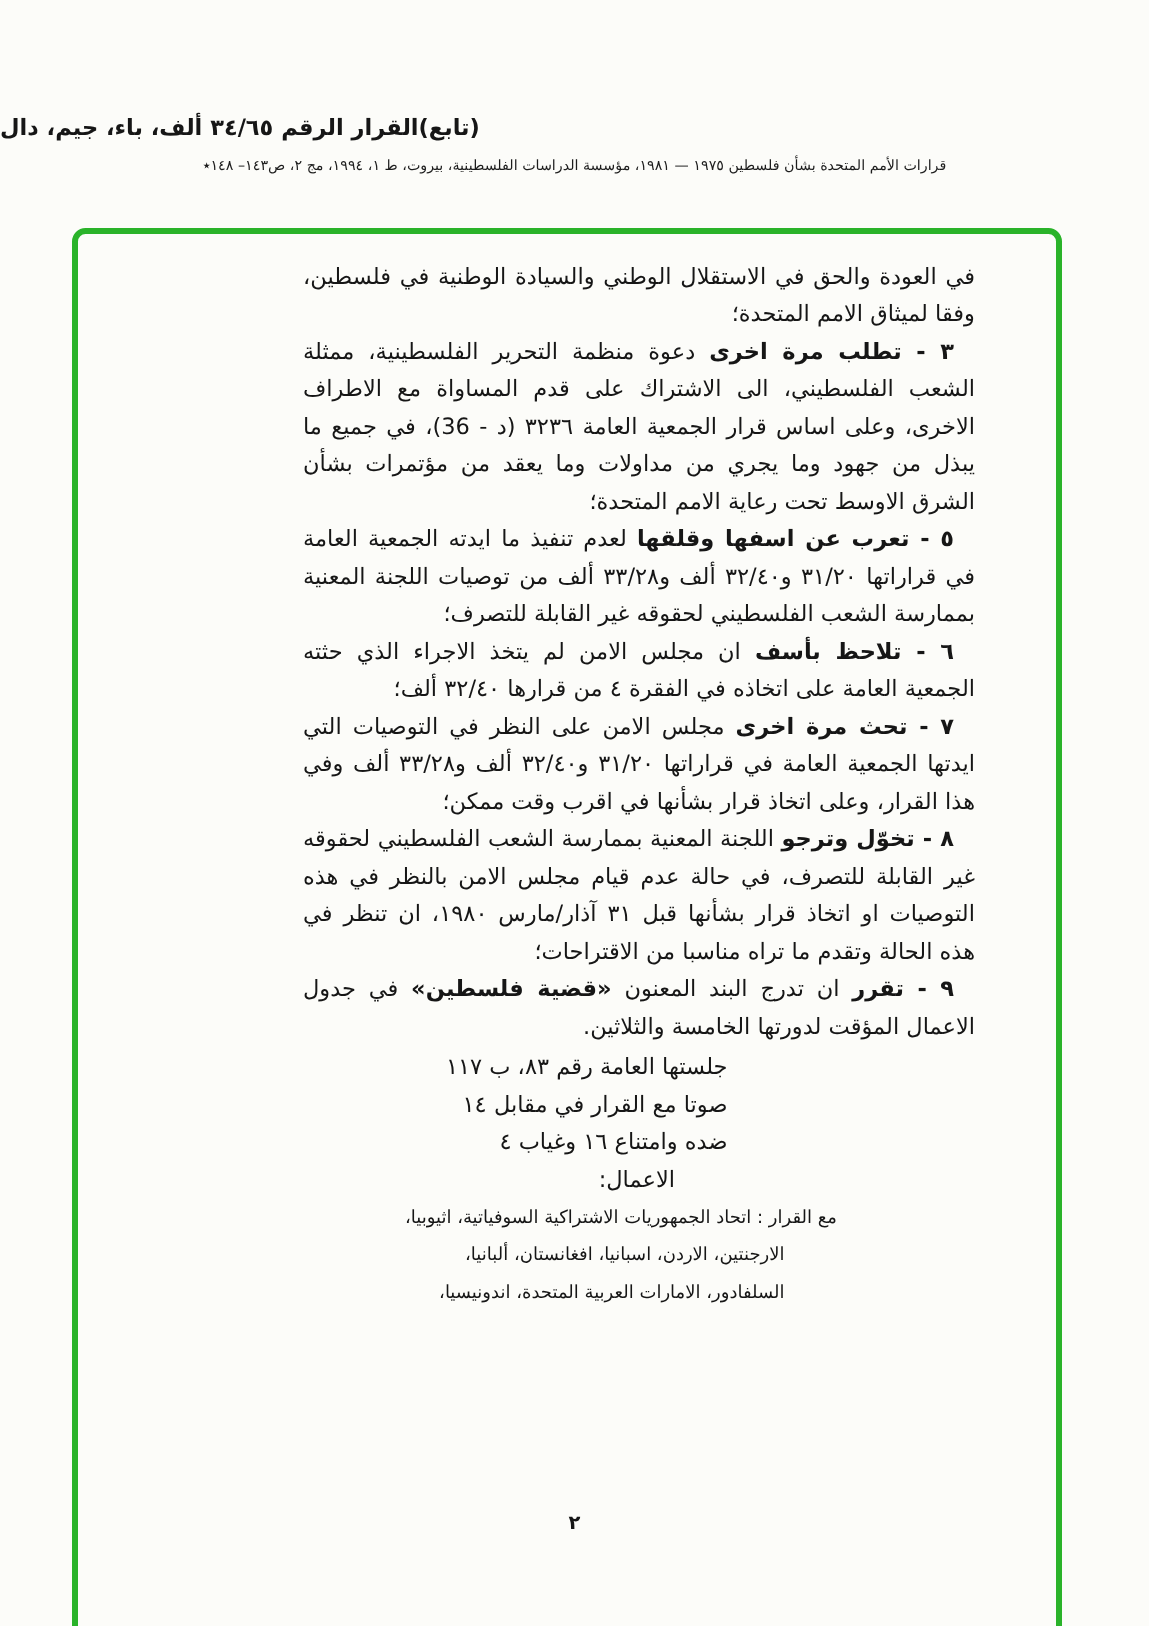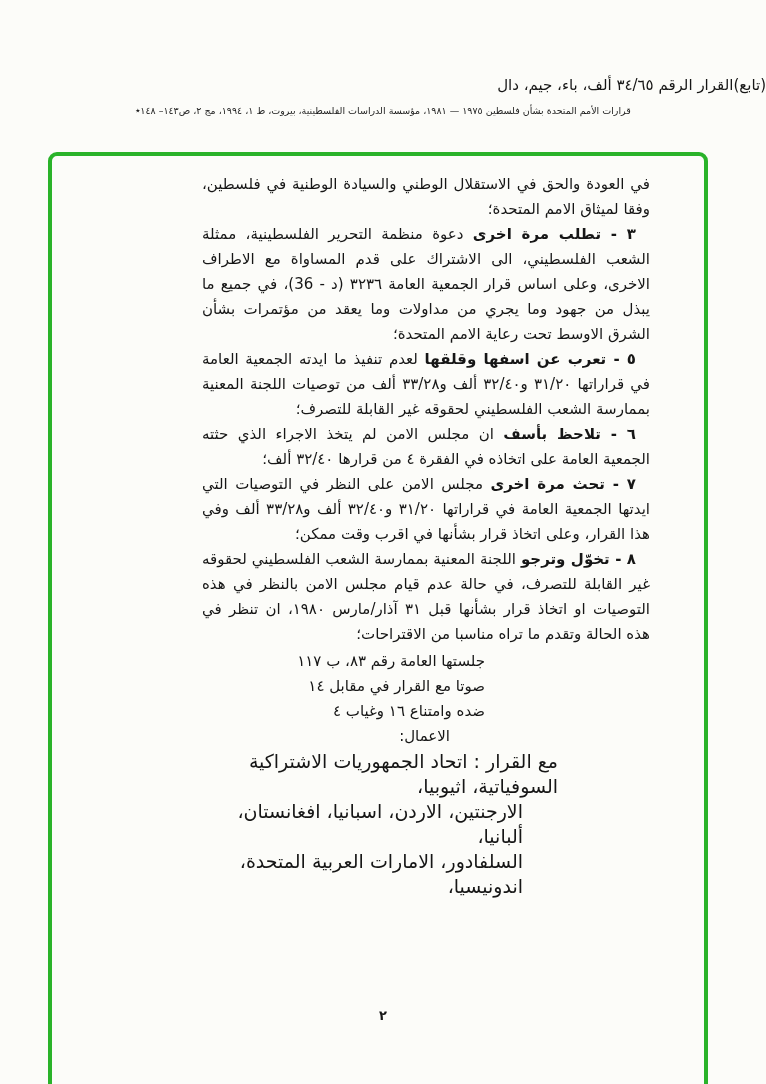--- a/index.html
+++ b/index.html
@@ -7,24 +7,24 @@
   body {
     background: #fcfcf9;
     font-family: "DejaVu Sans", sans-serif;
     color: #161616;
     position: relative;
     overflow: hidden;
   }
   .header-title {
     position: absolute;
     top: 76px; left: 0; right: 0;
-    text-align: right;
+    text-align: left;
     direction: rtl;
     font-size: 15px;
-    font-weight: normal;
+    font-weight: bold;
     letter-spacing: 0.2px;
   }
   .source-line {
     position: absolute;
     top: 105px; left: 0; right: 0;
     text-align: center;
     direction: rtl;
     font-size: 9.5px;
     color: #1d1d1d;
   }
@@ -49,21 +49,21 @@
   .adoption {
     margin-top: 2px;
     margin-right: 165px;
     font-size: 15px;
     line-height: 25px;
     text-align: right;
   }
   .adoption-line.indent { padding-right: 35px; }
   .votes {
     margin-right: 92px;
-    font-size: 19px;
+    font-size: 12px;
     line-height: 25px;
     text-align: right;
   }
   .vote-line.cont { padding-right: 35px; }
   .page-number {
     position: absolute;
     top: 1008px; left: 0; right: 0;
     text-align: center;
     font-size: 13px;
     font-weight: bold;
@@ -79,20 +79,21 @@
   <div class="source-line">قرارات الأمم المتحدة بشأن فلسطين ١٩٧٥ — ١٩٨١، مؤسسة الدراسات الفلسطينية، بيروت، ط ١، ١٩٩٤، مج ٢، ص١٤٣– ١٤٨٭</div>
 
   <div class="content-box">
     <div id="paragraphs">
         <div class="para"><span>في العودة والحق في الاستقلال الوطني والسيادة الوطنية في فلسطين، وفقا لميثاق الامم المتحدة؛</span></div>
         <div class="para indent"><b>٣ - تطلب مرة اخرى</b><span> دعوة منظمة التحرير الفلسطينية، ممثلة الشعب الفلسطيني، الى الاشتراك على قدم المساواة مع الاطراف الاخرى، وعلى اساس قرار الجمعية العامة ٣٢٣٦ (د - 36)، في جميع ما يبذل من جهود وما يجري من مداولات وما يعقد من مؤتمرات بشأن الشرق الاوسط تحت رعاية الامم المتحدة؛</span></div>
         <div class="para indent"><b>٥ - تعرب عن اسفها وقلقها</b><span> لعدم تنفيذ ما ايدته الجمعية العامة في قراراتها ٣١/٢٠ و٣٢/٤٠ ألف و٣٣/٢٨ ألف من توصيات اللجنة المعنية بممارسة الشعب الفلسطيني لحقوقه غير القابلة للتصرف؛</span></div>
         <div class="para indent"><b>٦ - تلاحظ بأسف</b><span> ان مجلس الامن لم يتخذ الاجراء الذي حثته الجمعية العامة على اتخاذه في الفقرة ٤ من قرارها ٣٢/٤٠ ألف؛</span></div>
         <div class="para indent"><b>٧ - تحث مرة اخرى</b><span> مجلس الامن على النظر في التوصيات التي ايدتها الجمعية العامة في قراراتها ٣١/٢٠ و٣٢/٤٠ ألف و٣٣/٢٨ ألف وفي هذا القرار، وعلى اتخاذ قرار بشأنها في اقرب وقت ممكن؛</span></div>
         <div class="para indent"><b>٨ - تخوّل وترجو</b><span> اللجنة المعنية بممارسة الشعب الفلسطيني لحقوقه غير القابلة للتصرف، في حالة عدم قيام مجلس الامن بالنظر في هذه التوصيات او اتخاذ قرار بشأنها قبل ٣١ آذار/مارس ١٩٨٠، ان تنظر في هذه الحالة وتقدم ما تراه مناسبا من الاقتراحات؛</span></div>
+        <div class="para indent"><b>٩ - تقرر</b><span> ان تدرج البند المعنون </span><b>«قضية فلسطين»</b><span> في جدول الاعمال المؤقت لدورتها الخامسة والثلاثين.</span></div>
       </div>
     <div id="adoption" class="adoption">
         <div class="adoption-line">جلستها العامة رقم ٨٣، ب ١١٧</div>
         <div class="adoption-line">صوتا مع القرار في مقابل ١٤</div>
         <div class="adoption-line">ضده وامتناع ١٦ وغياب ٤</div>
         <div class="adoption-line indent">الاعمال:</div>
       </div>
     <div id="votes" class="votes">
         <div class="vote-line">مع القرار : اتحاد الجمهوريات الاشتراكية السوفياتية، اثيوبيا،</div>
         <div class="vote-line cont">الارجنتين، الاردن، اسبانيا، افغانستان، ألبانيا،</div>

